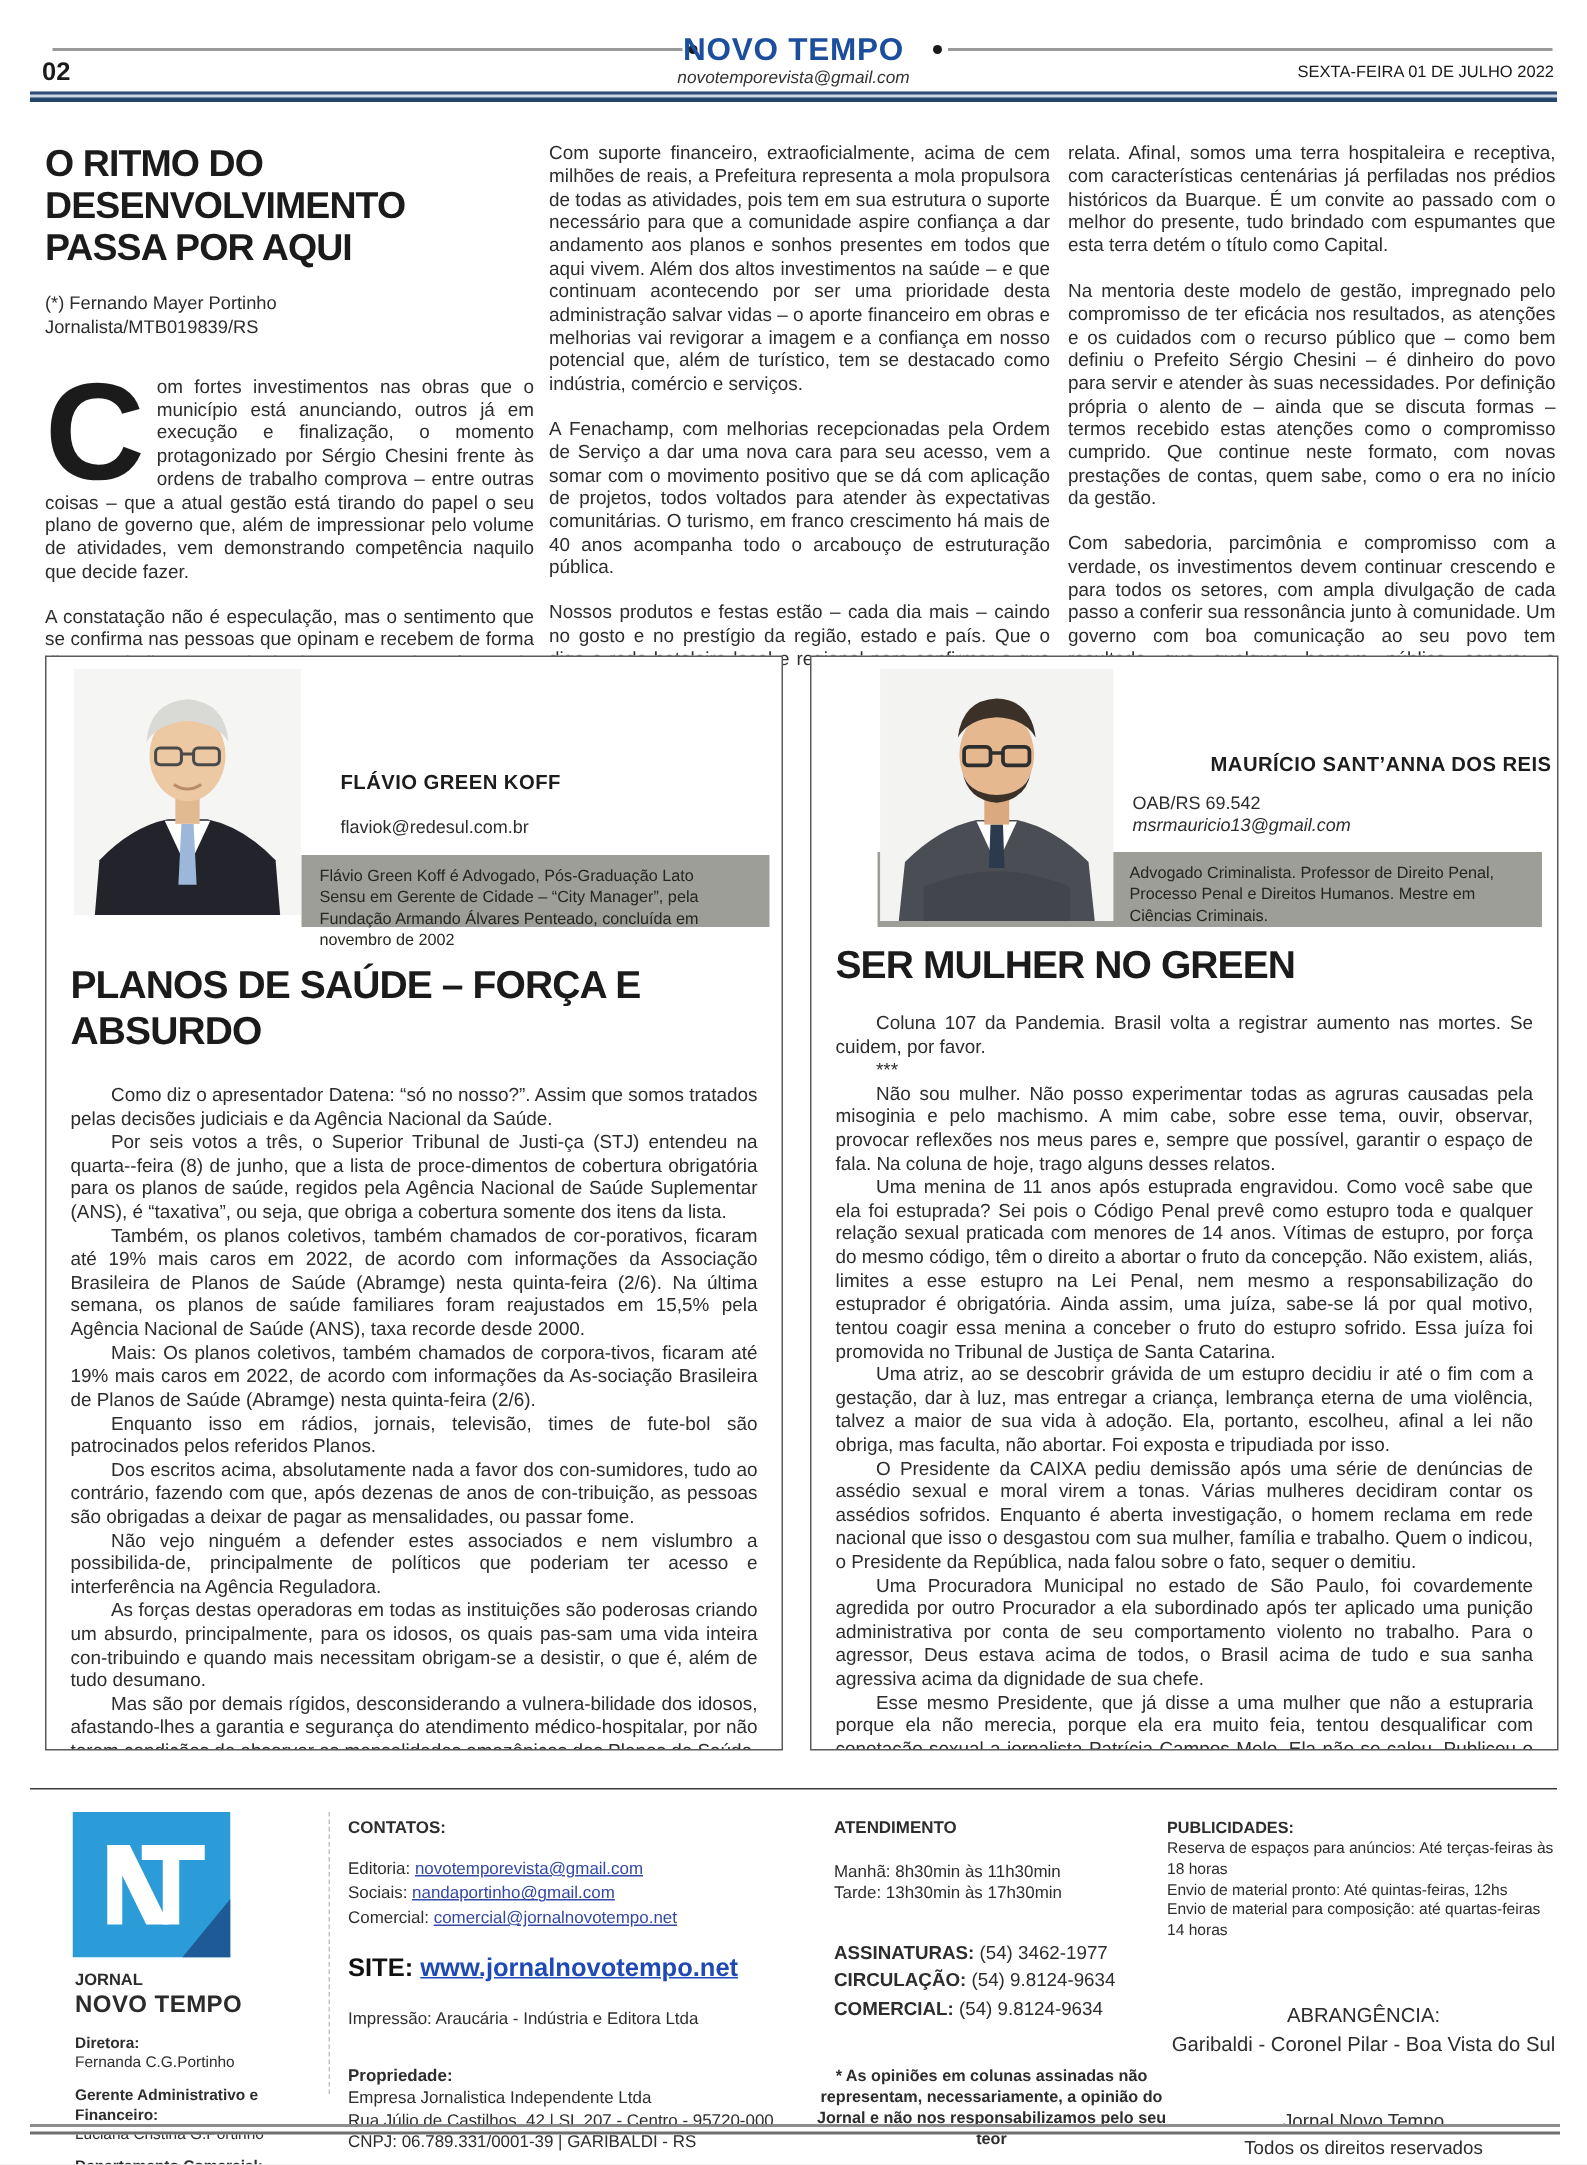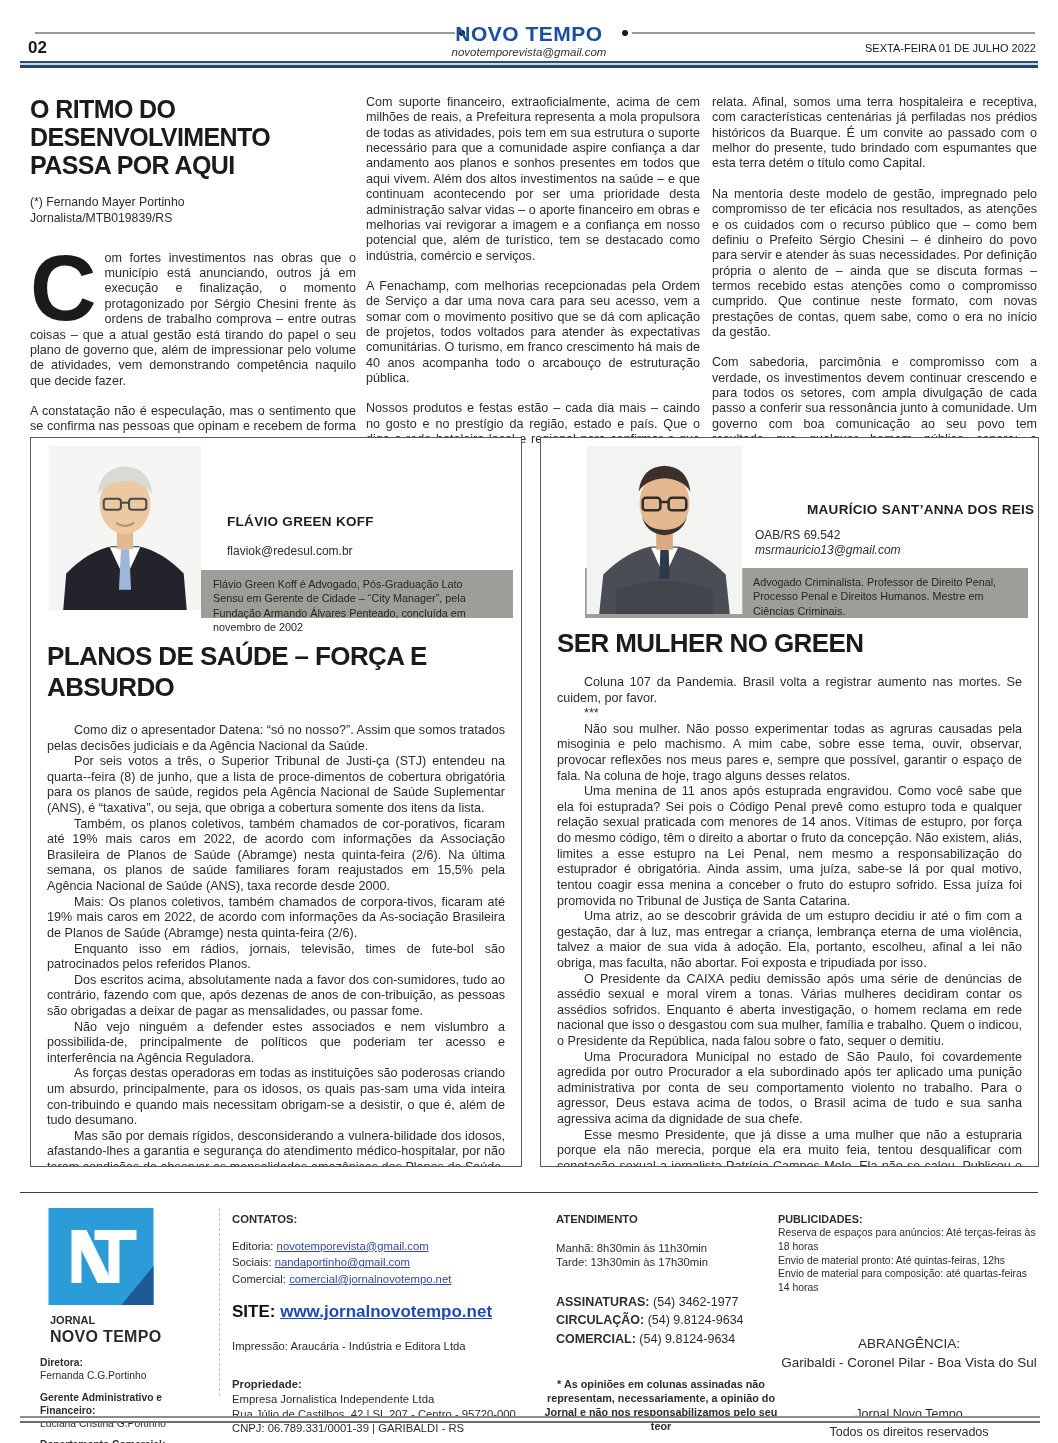--- a/index.html
+++ b/index.html
@@ -56,21 +56,21 @@
   .f-col{position:absolute;font-size:11.3px;line-height:1.3;color:#2d2d2d;}
   .f-col1{left:36px;top:1208px;width:182px;}
   .f-sep{position:absolute;left:219px;top:1208px;height:188px;border-left:1px dashed #c4c4c4;}
   .f-col2{left:232px;top:1212px;width:305px;}
   .f-col3{left:556px;top:1212px;width:225px;}
   .f-col4{left:778px;top:1212px;width:262px;}
   .f-bold{font-weight:bold;}
   .logo{width:106px;height:97px;display:block;margin-left:12px;}
   .brand-small{font-size:11px;font-weight:bold;margin-top:8px;margin-left:14px;color:#2b2b2b;}
   .brand-big{font-size:16px;font-weight:bold;margin-left:14px;color:#2b2b2b;letter-spacing:0.3px;}
-  .role{margin-top:9px;margin-left:4px;font-size:10.3px;line-height:1.25;}
+  .role{margin-top:9px;margin-left:14px;font-size:10.3px;line-height:1.25;}
   .role .r-label{font-weight:bold;}
   .f-links{margin-top:12px;}
   .f-links div{margin-bottom:2px;}
   a.f-link{color:#3347a5;text-decoration:underline;cursor:pointer;}
   .site-line{margin-top:14px;font-size:17px;font-weight:bold;color:#111;}
   a.site-link{color:#1f49b5;text-decoration:underline;cursor:pointer;}
   .printing{margin-top:16px;}
   .property{margin-top:24px;}
   .hours{margin-top:14px;}
   .phones{margin-top:24px;font-size:12.5px;}

